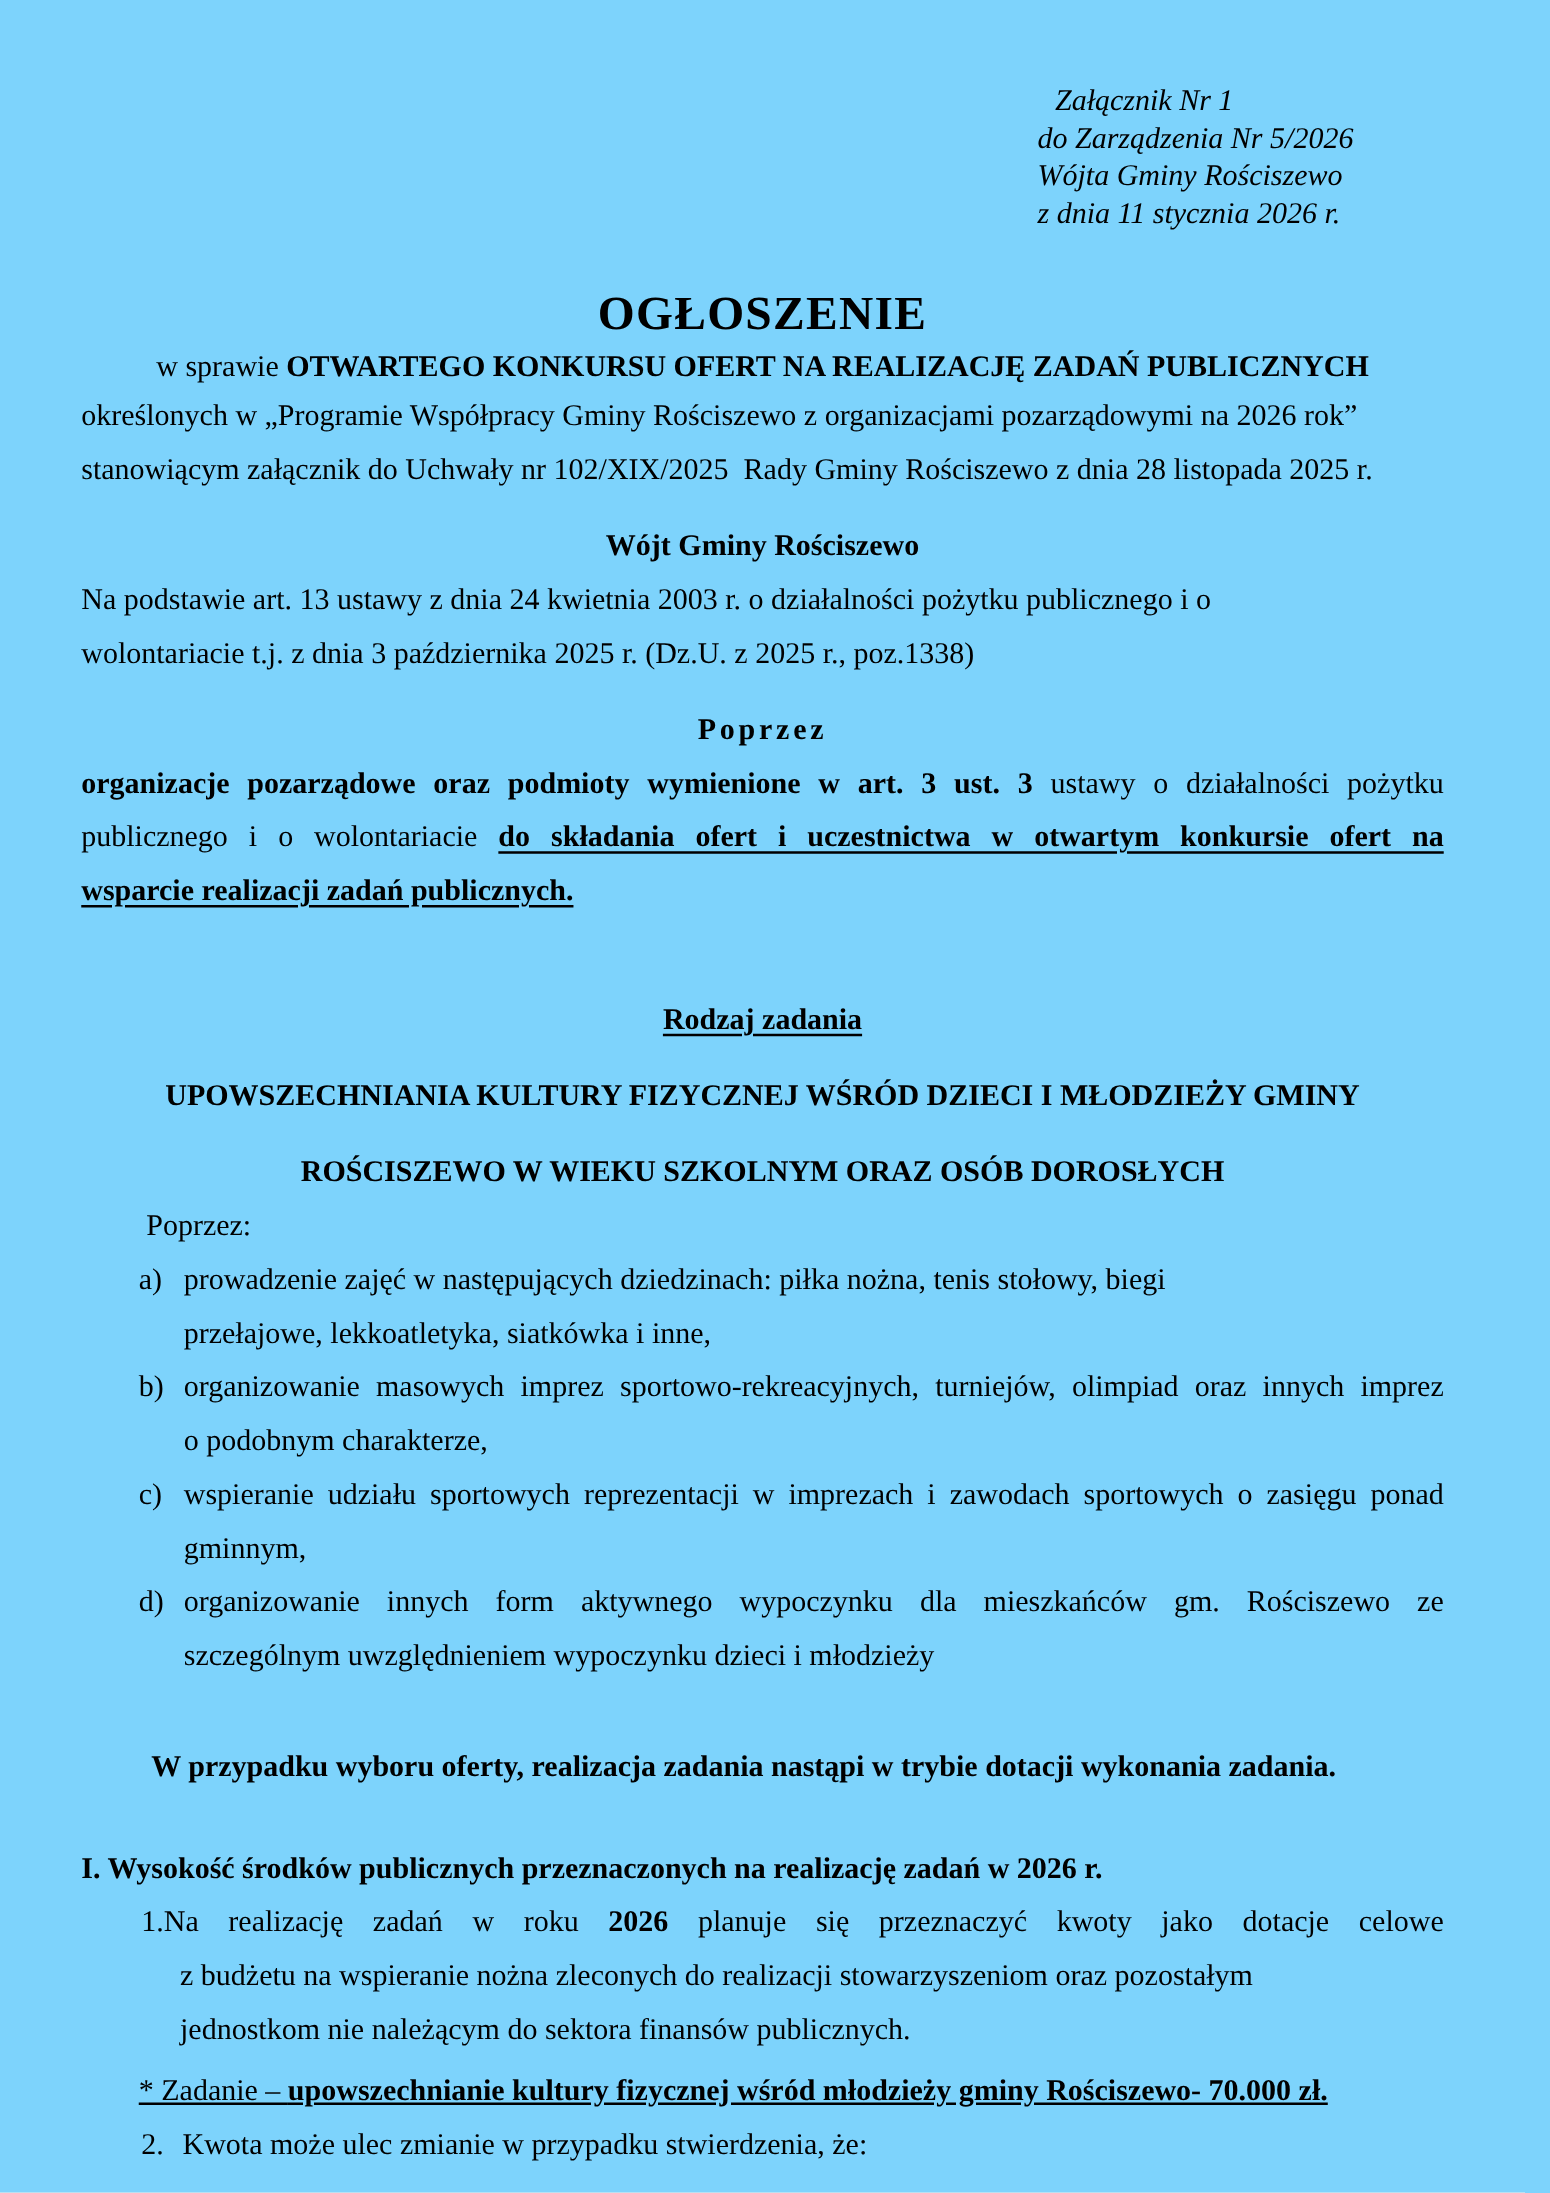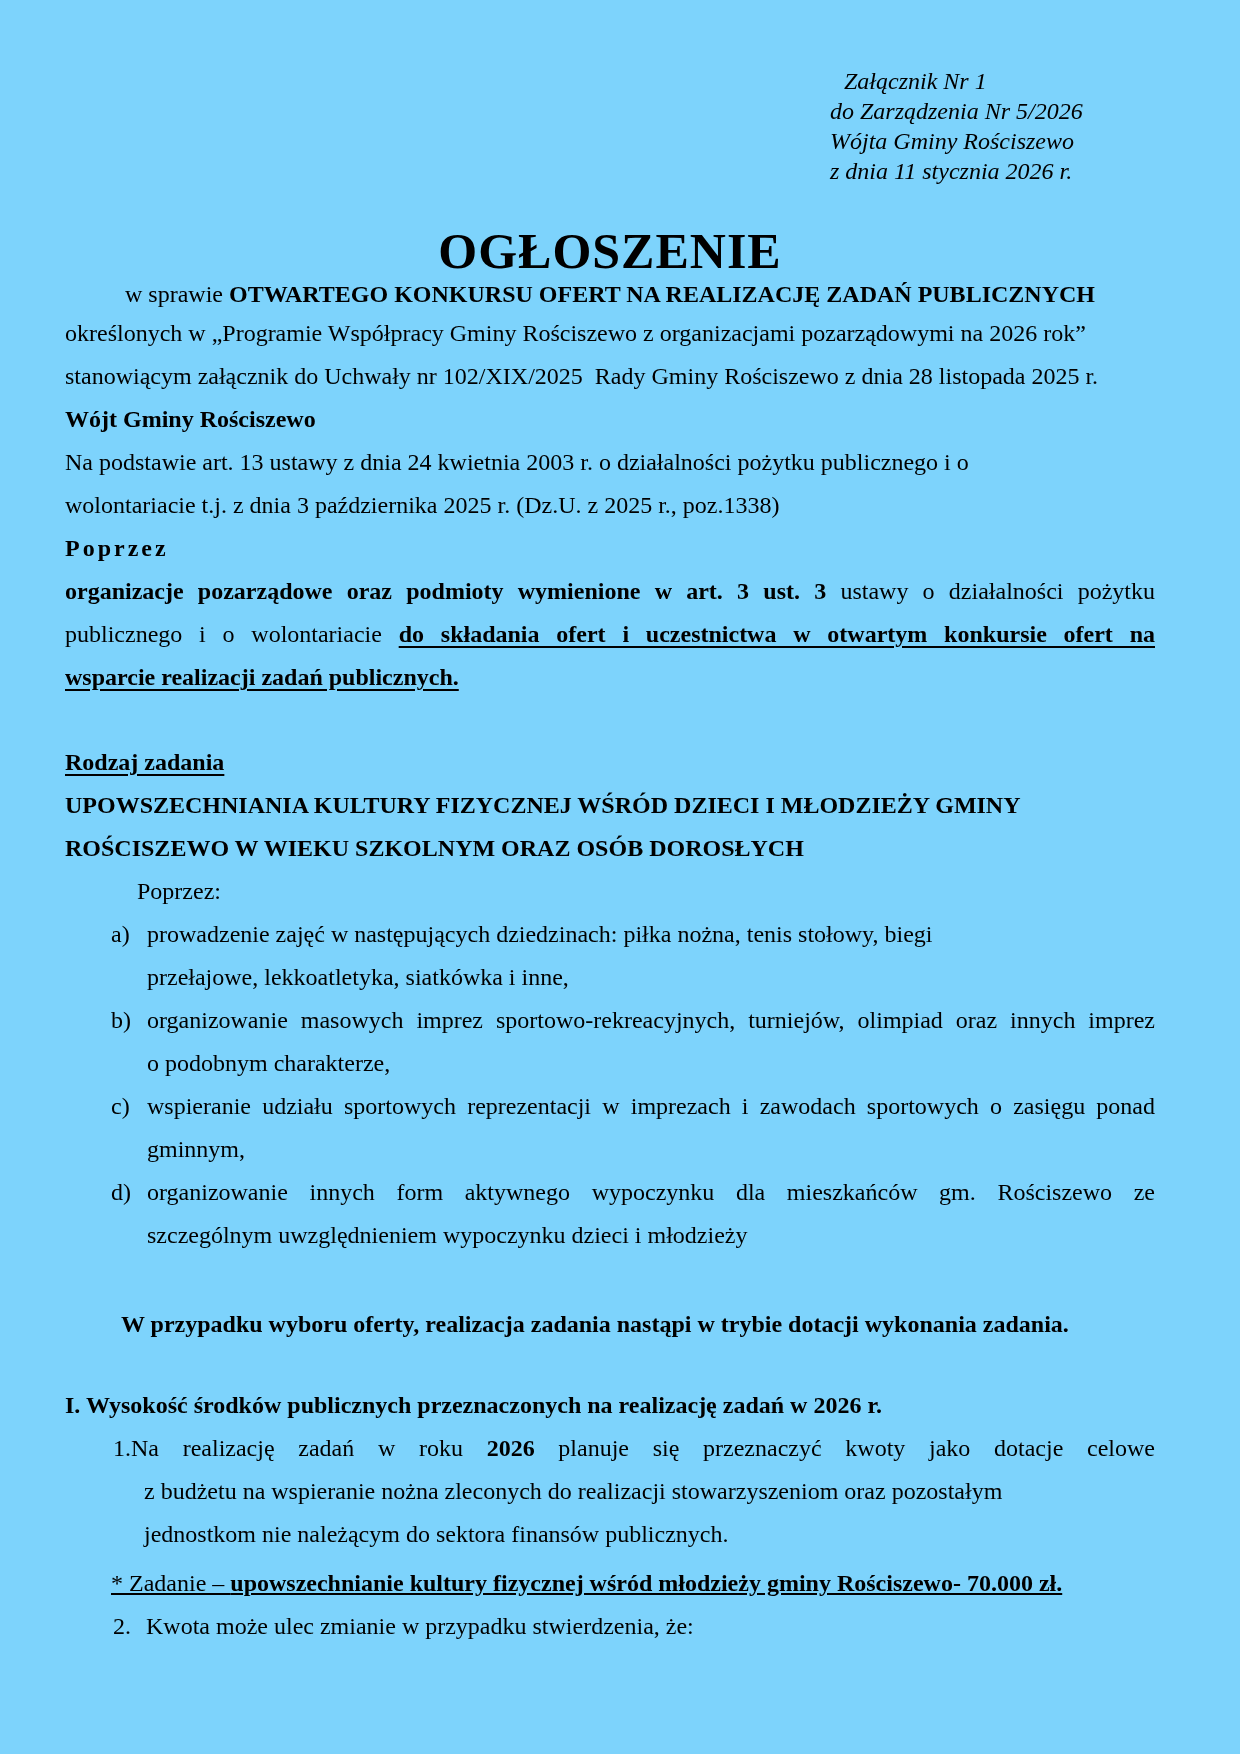--- a/index.html
+++ b/index.html
@@ -13,52 +13,52 @@
     box-sizing: border-box;
     padding: 66px 85px 0 65px;
     font-family: "Liberation Serif", "DejaVu Serif", serif;
     font-size: 24px;
     color: #000000;
     overflow: hidden;
   }
   .line { line-height: 43px; }
   .b { font-weight: bold; }
   .u { text-decoration: underline; text-decoration-thickness: 2px; text-underline-offset: 4px; }
-  .center { text-align: left; }
+  .center { text-align: center; margin-top: 18px; }
   .spread { text-align: justify; text-align-last: justify; }
 
   
   .attachment { margin-left: 765px; font-style: italic; }
   .attachment .aline { line-height: 30px; white-space: nowrap; }
   .attachment .first { padding-left: 14px; }
 
   
   .title {
     margin: 40px 0 0 0;
-    font-size: 50px;
+    font-size: 38px;
     font-weight: bold;
     text-align: center;
     line-height: 50px;
     letter-spacing: 1px;
   }
   .subtitle { line-height: 36px; text-align: center; }
 
   .zaprasza { letter-spacing: 3px; }
 
   
   .sp42 { height: 42px; }
   .sp46 { height: 46px; }
   .sp38 { height: 38px; }
 
   
   .item { margin-left: 46px; }
   .item .m { display: inline-block; width: 36px; }
   .item .cont { padding-left: 36px; }
 
-  .poprzez { margin-left: 72px; }
+  .poprzez { margin-left: 52px; }
   .grant-note { margin-left: 56px; }
 
   .p1 { margin-left: 48px; }
   .p1 .cont { padding-left: 31px; }
   .star-note { margin-left: 46px; margin-top: 6px; text-decoration: underline; }
   .p2 { margin-left: 48px; }
   .p2 .m2 { display: inline-block; width: 33px; }
 </style>
 </head>
 <body>

